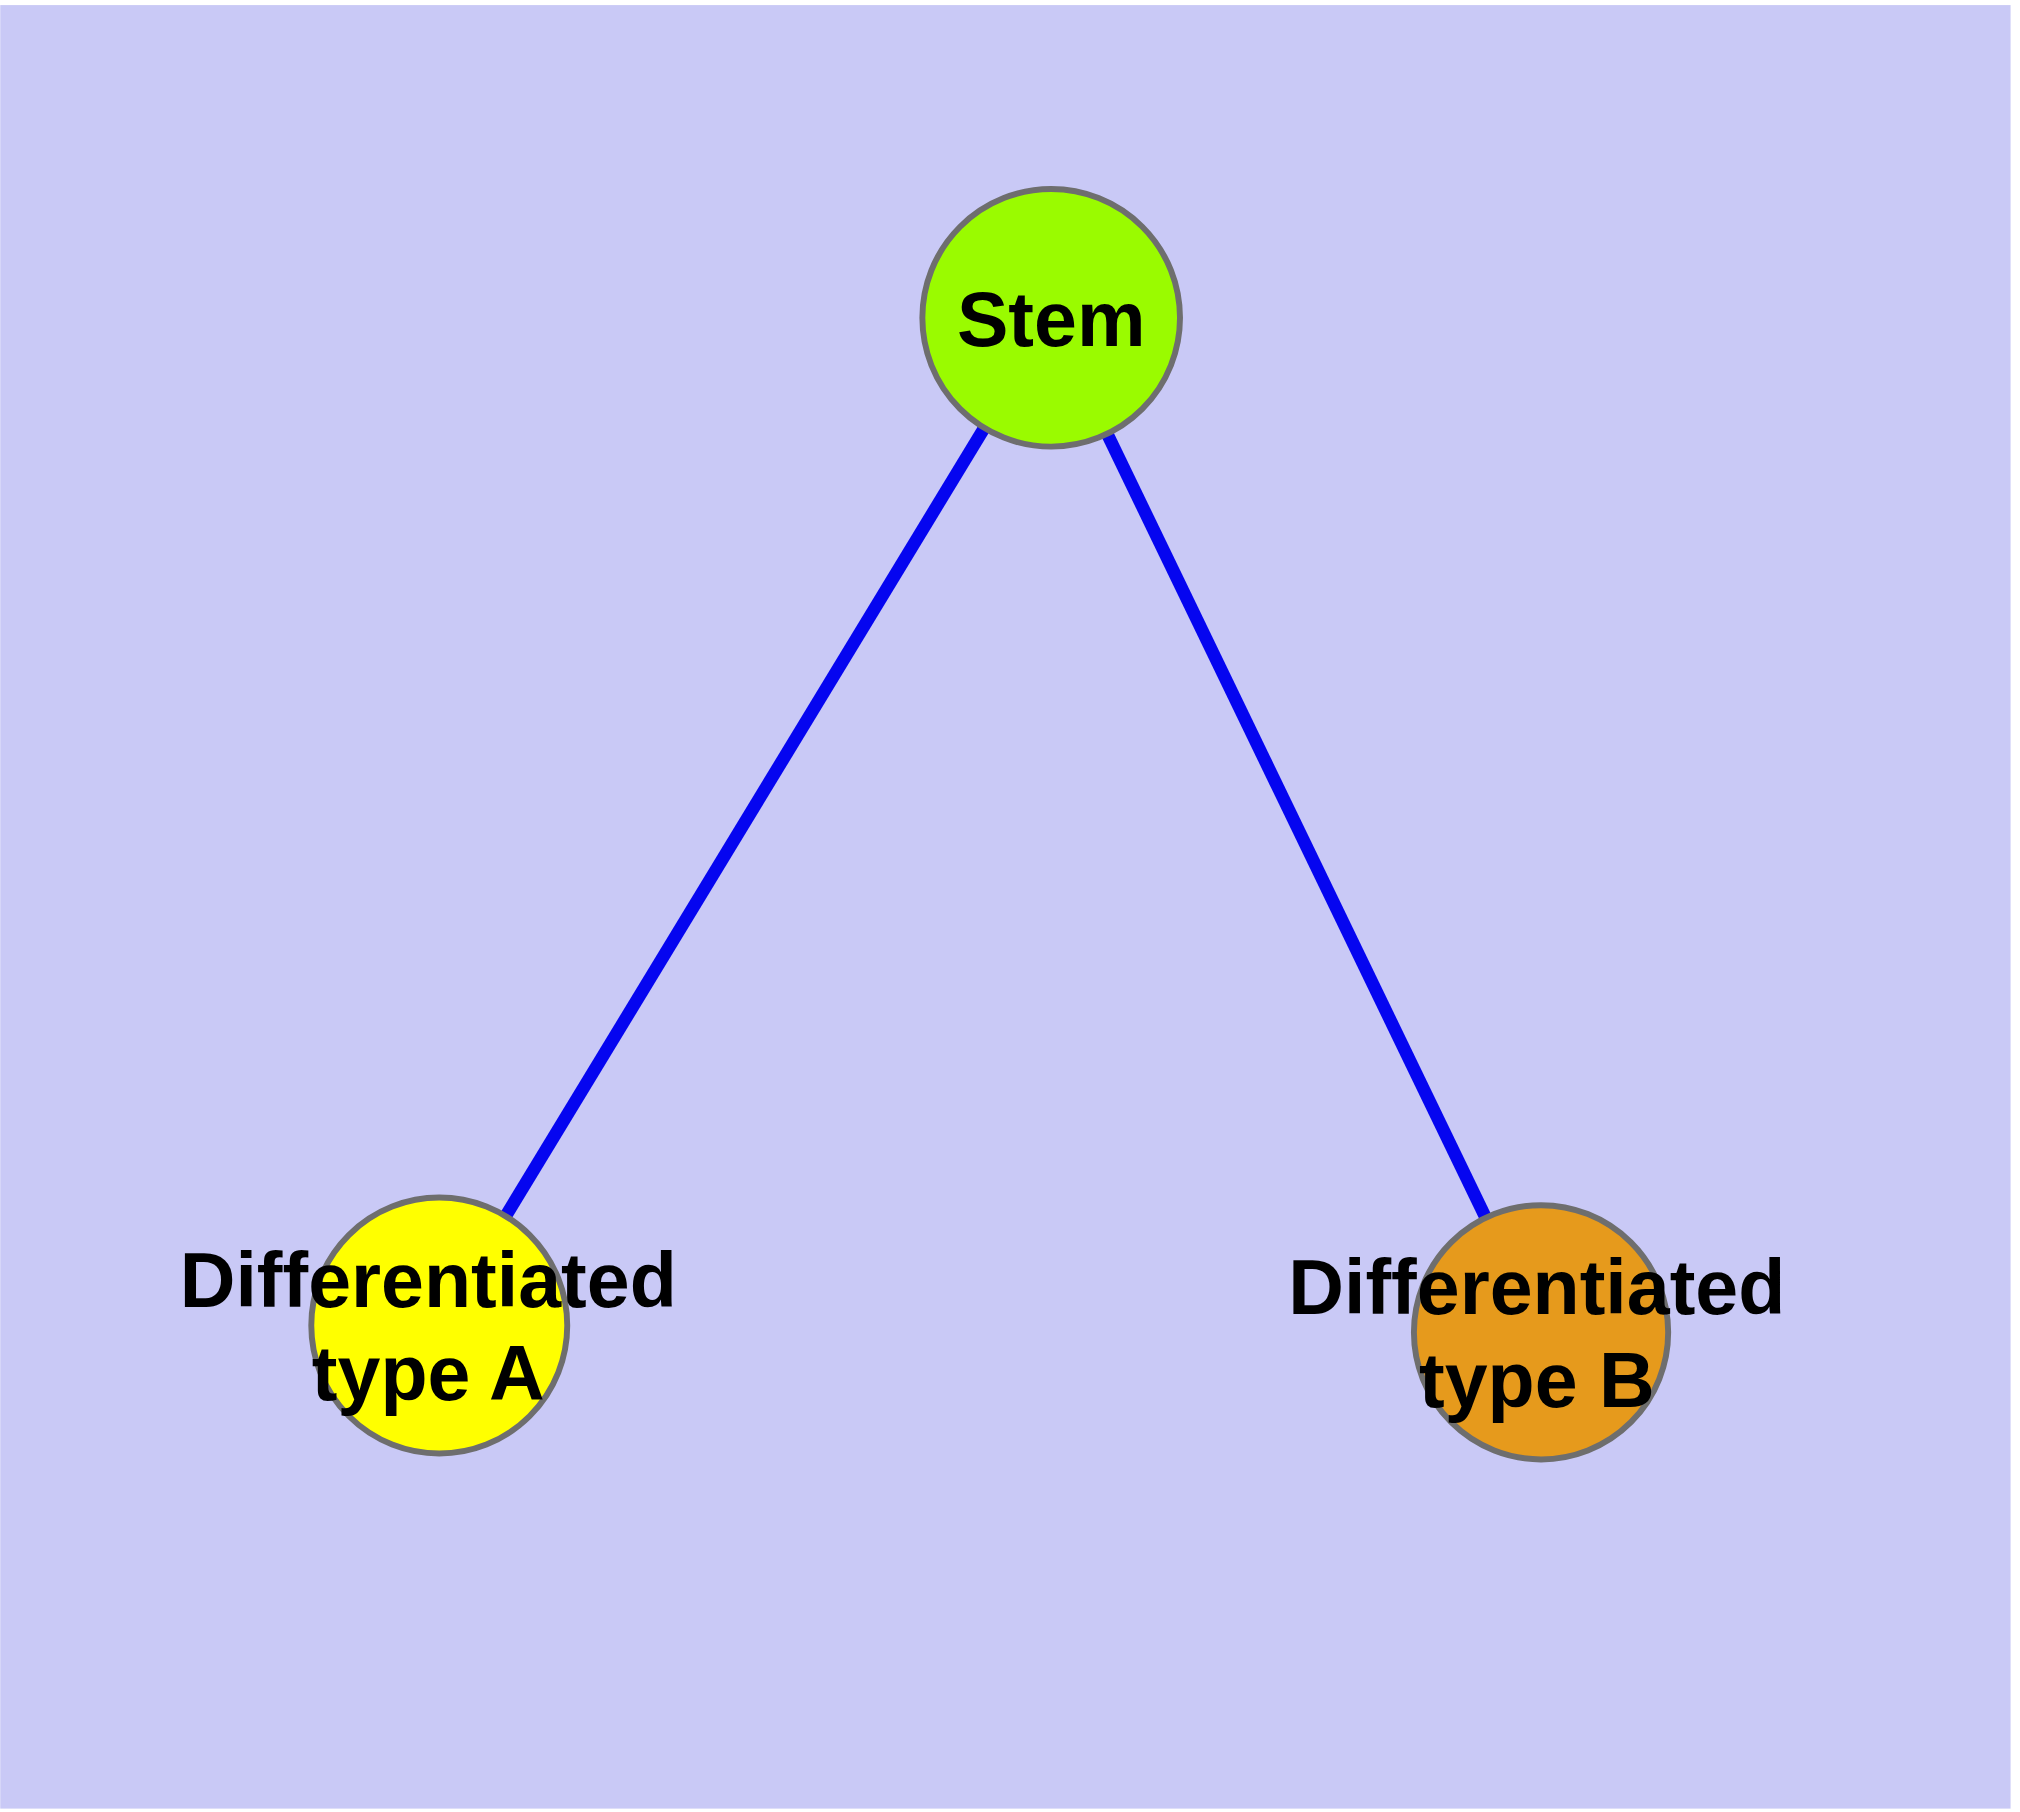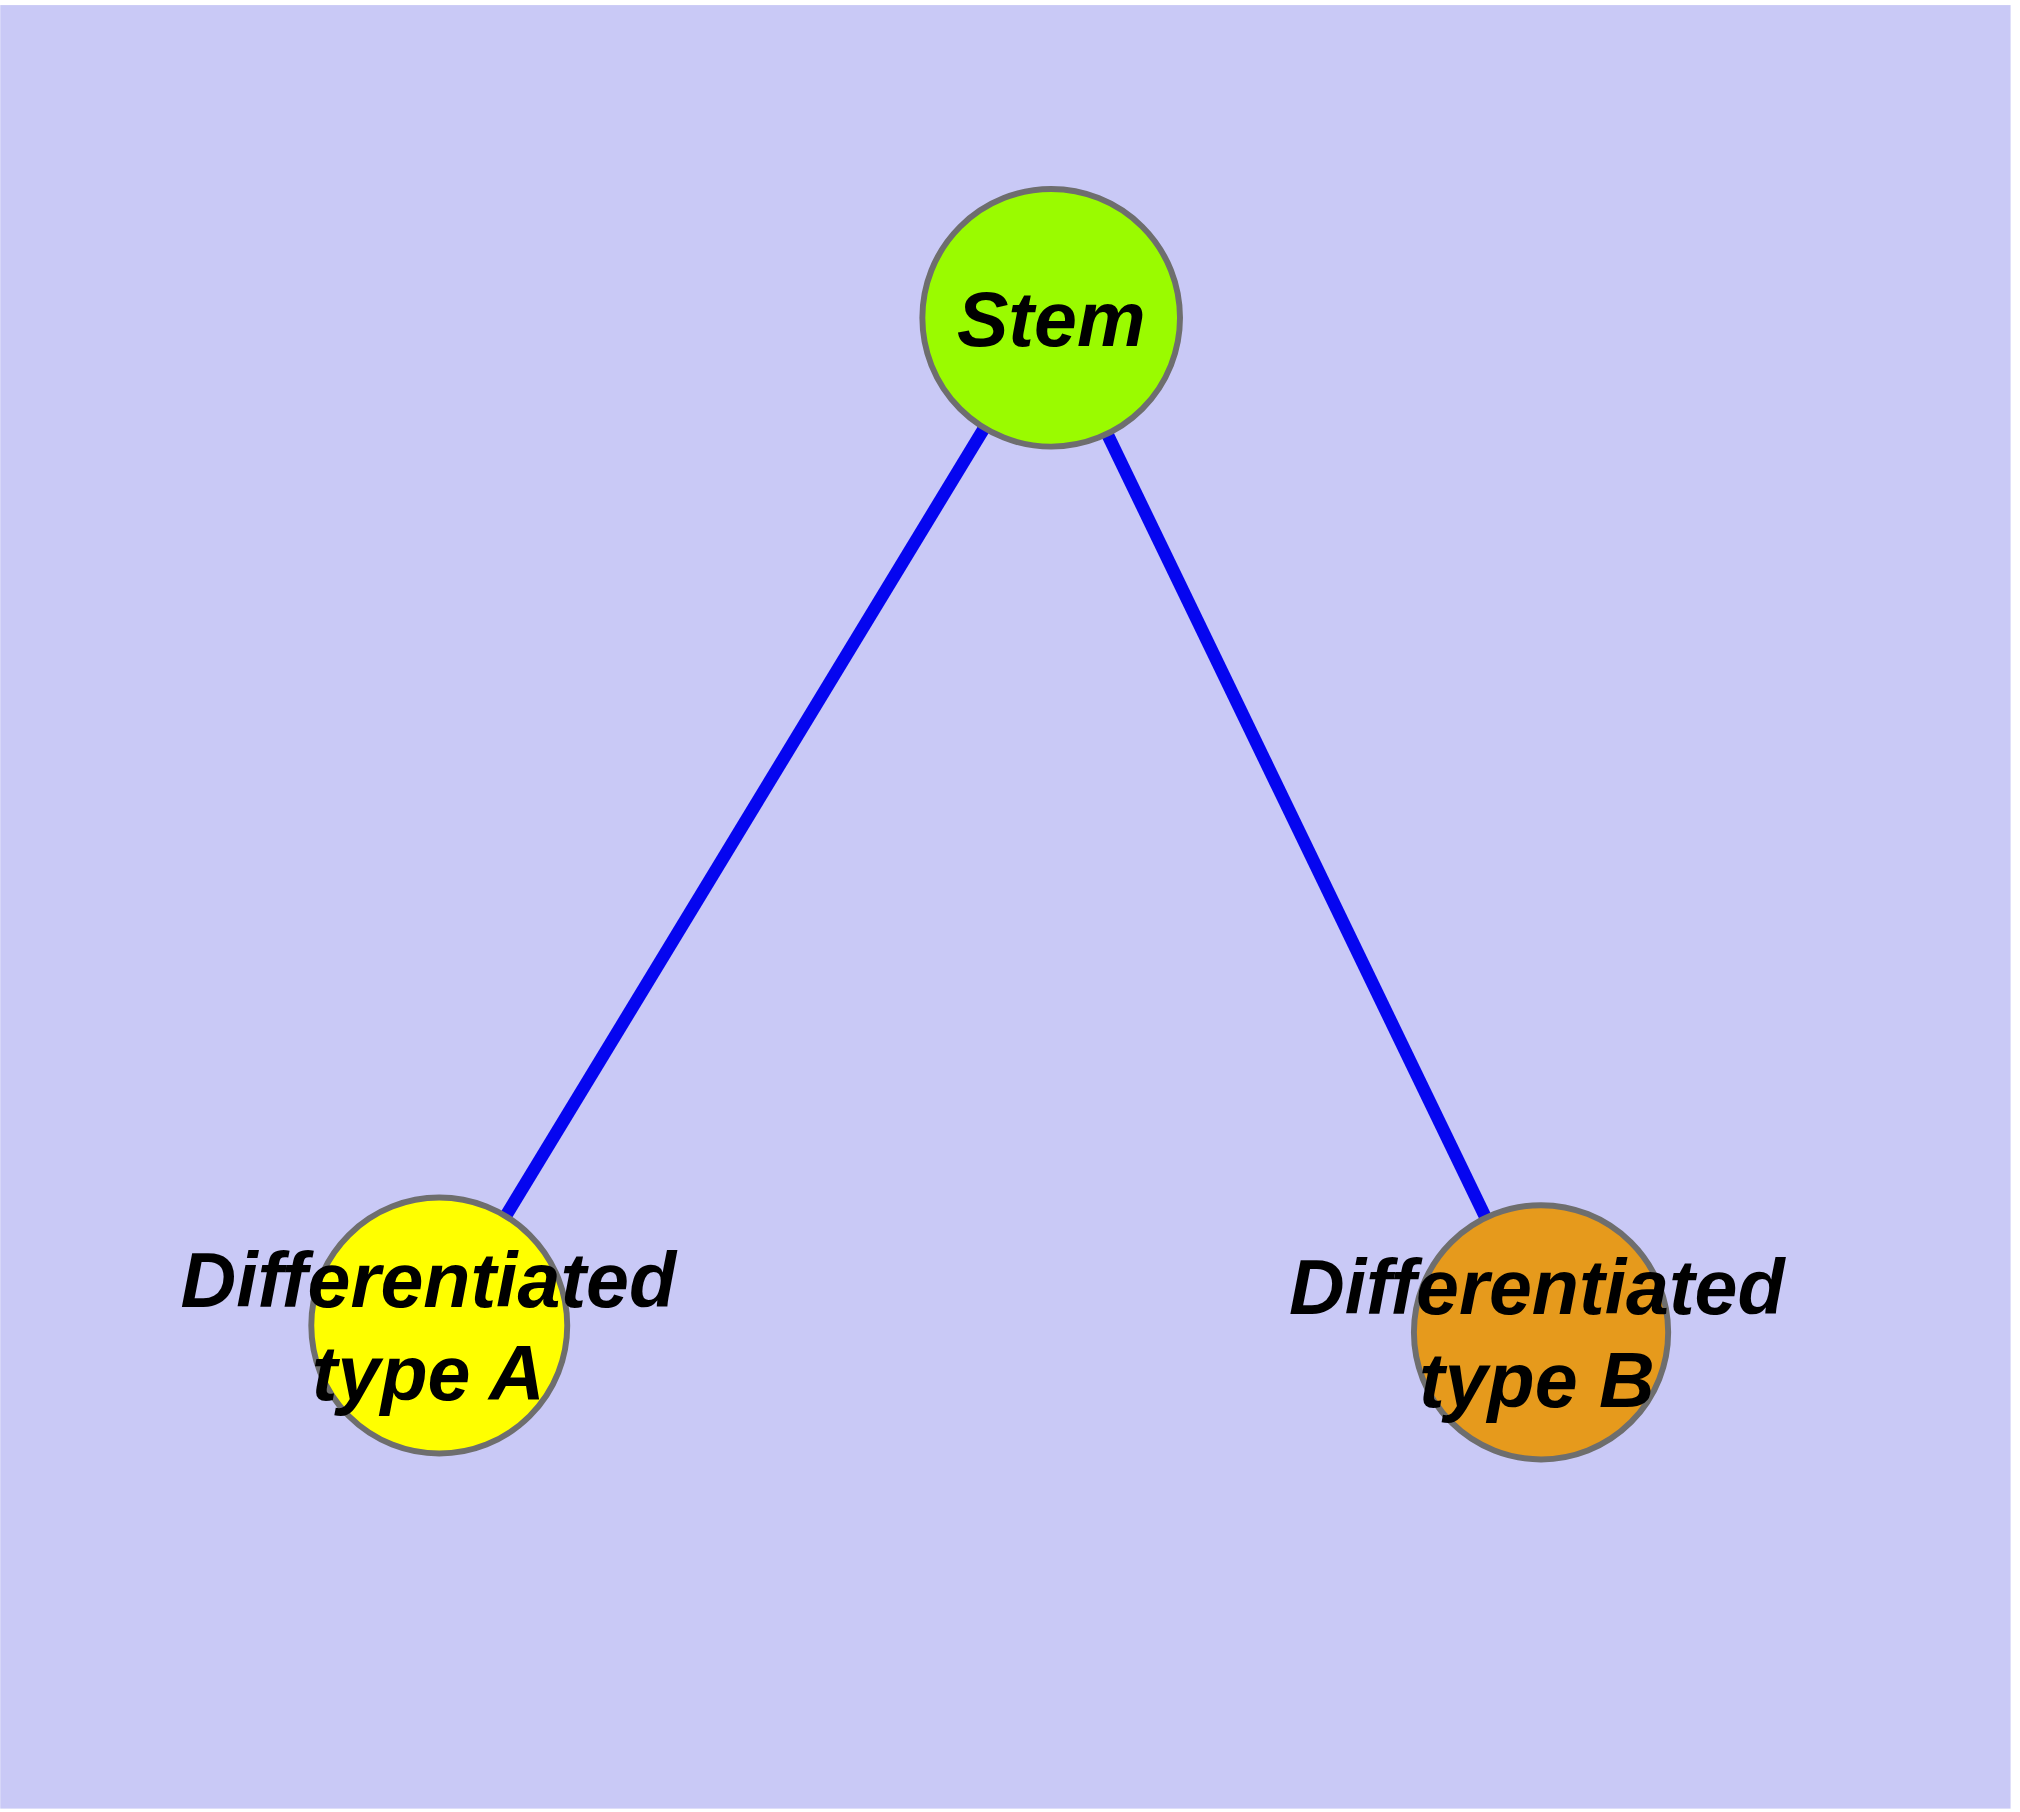--- a/index.html
+++ b/index.html
@@ -9,21 +9,20 @@
     width: 2021px;
     height: 1812px;
     overflow: hidden;
     font-family: "Liberation Sans", "DejaVu Sans", sans-serif;
   }
   #stage {
     position: relative;
     width: 2021px;
     height: 1339px;
     background: #ffffff;
-    font-style: italic;
   }
   #graph-svg {
     display: block;
     width: 2021px;
     height: 1812px;
   }
   .node-label {
     font-family: "Liberation Sans", "DejaVu Sans", sans-serif;
     font-weight: bold;
   }

